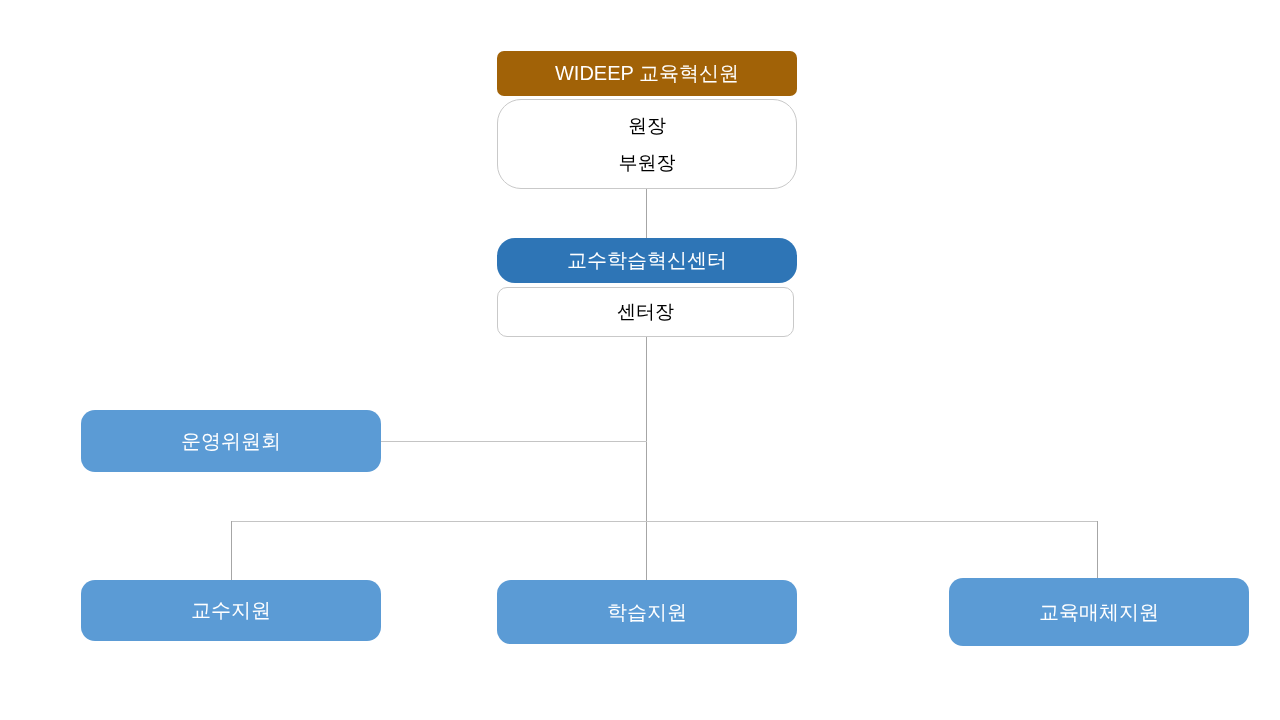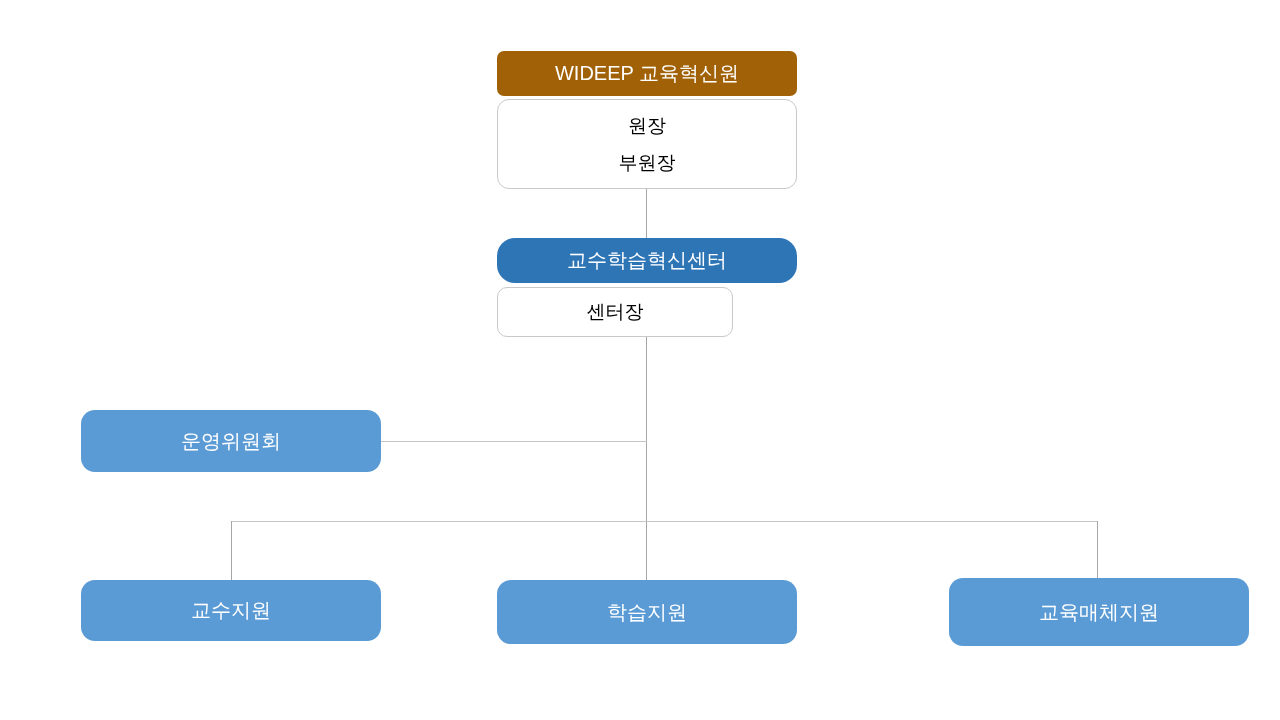--- a/index.html
+++ b/index.html
@@ -38,21 +38,21 @@
   .node-light {
     background: #5B9BD5;
     color: #ffffff;
     border-radius: 14px;
     font-size: 20px;
   }
   .node-white {
     background: #ffffff;
     color: #000000;
     border: 1px solid #C9C9C9;
-    border-radius: 12px;
+    border-radius: 24px;
     font-size: 19px;
     flex-direction: column;
   }
   .node-white .detail-line {
     line-height: 1.0;
     padding: 9px 0;
   }
   .connector {
     position: absolute;
     background: #A6A6A6;
@@ -79,21 +79,21 @@
 
   <div class="node node-white" style="left:497px; top:99px; width:300px; height:90px;">
     <div class="detail-line">원장</div>
     <div class="detail-line">부원장</div>
   </div>
 
   <div class="node node-mid" style="left:497px; top:238px; width:300px; height:45px;">
     <span>교수학습혁신센터</span>
   </div>
 
-  <div class="node node-white" style="left:497px; top:287px; width:236px; height:50px; border-radius:10px;">
+  <div class="node node-white" style="left:497px; top:287px; width:297px; height:50px; border-radius:10px;">
     <div>센터장</div>
   </div>
 
   <div class="node node-light" style="left:81px; top:410px; width:300px; height:62px;justify-content:center;">
     <span>운영위원회</span>
   </div>
 
   <div class="node node-light" style="left:81px; top:580px; width:300px; height:61px;">
     <span>교수지원</span>
   </div>

